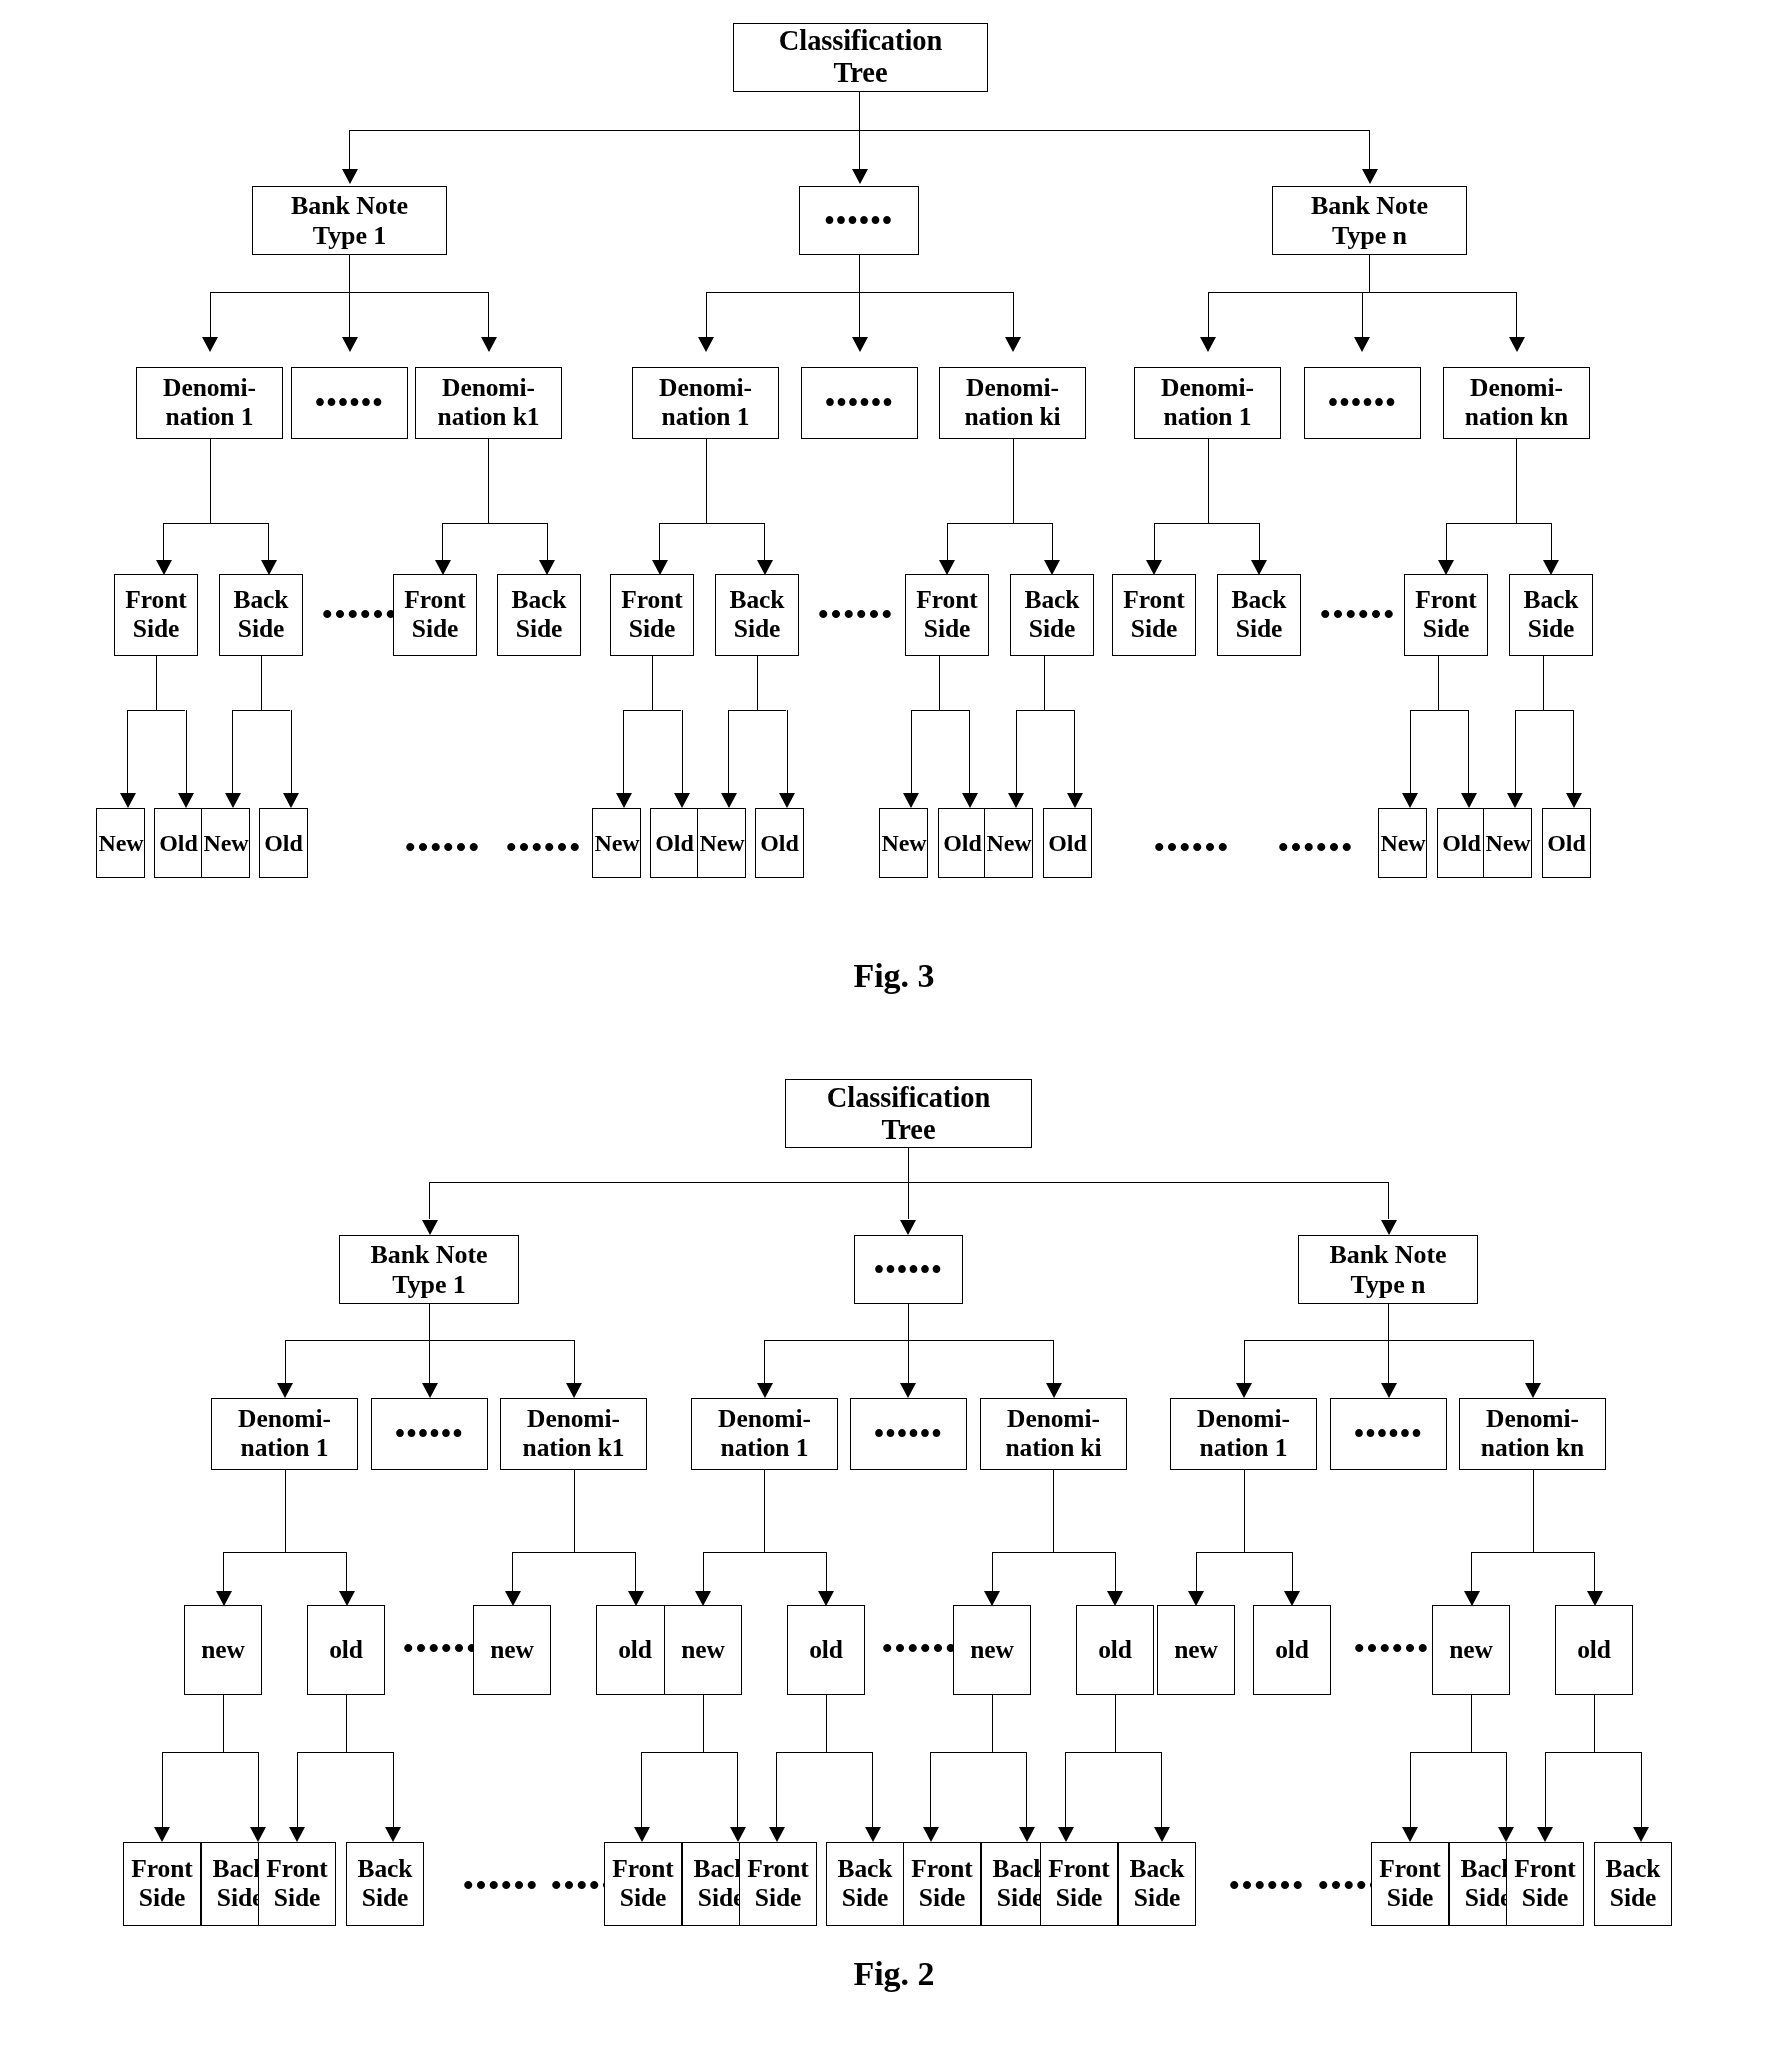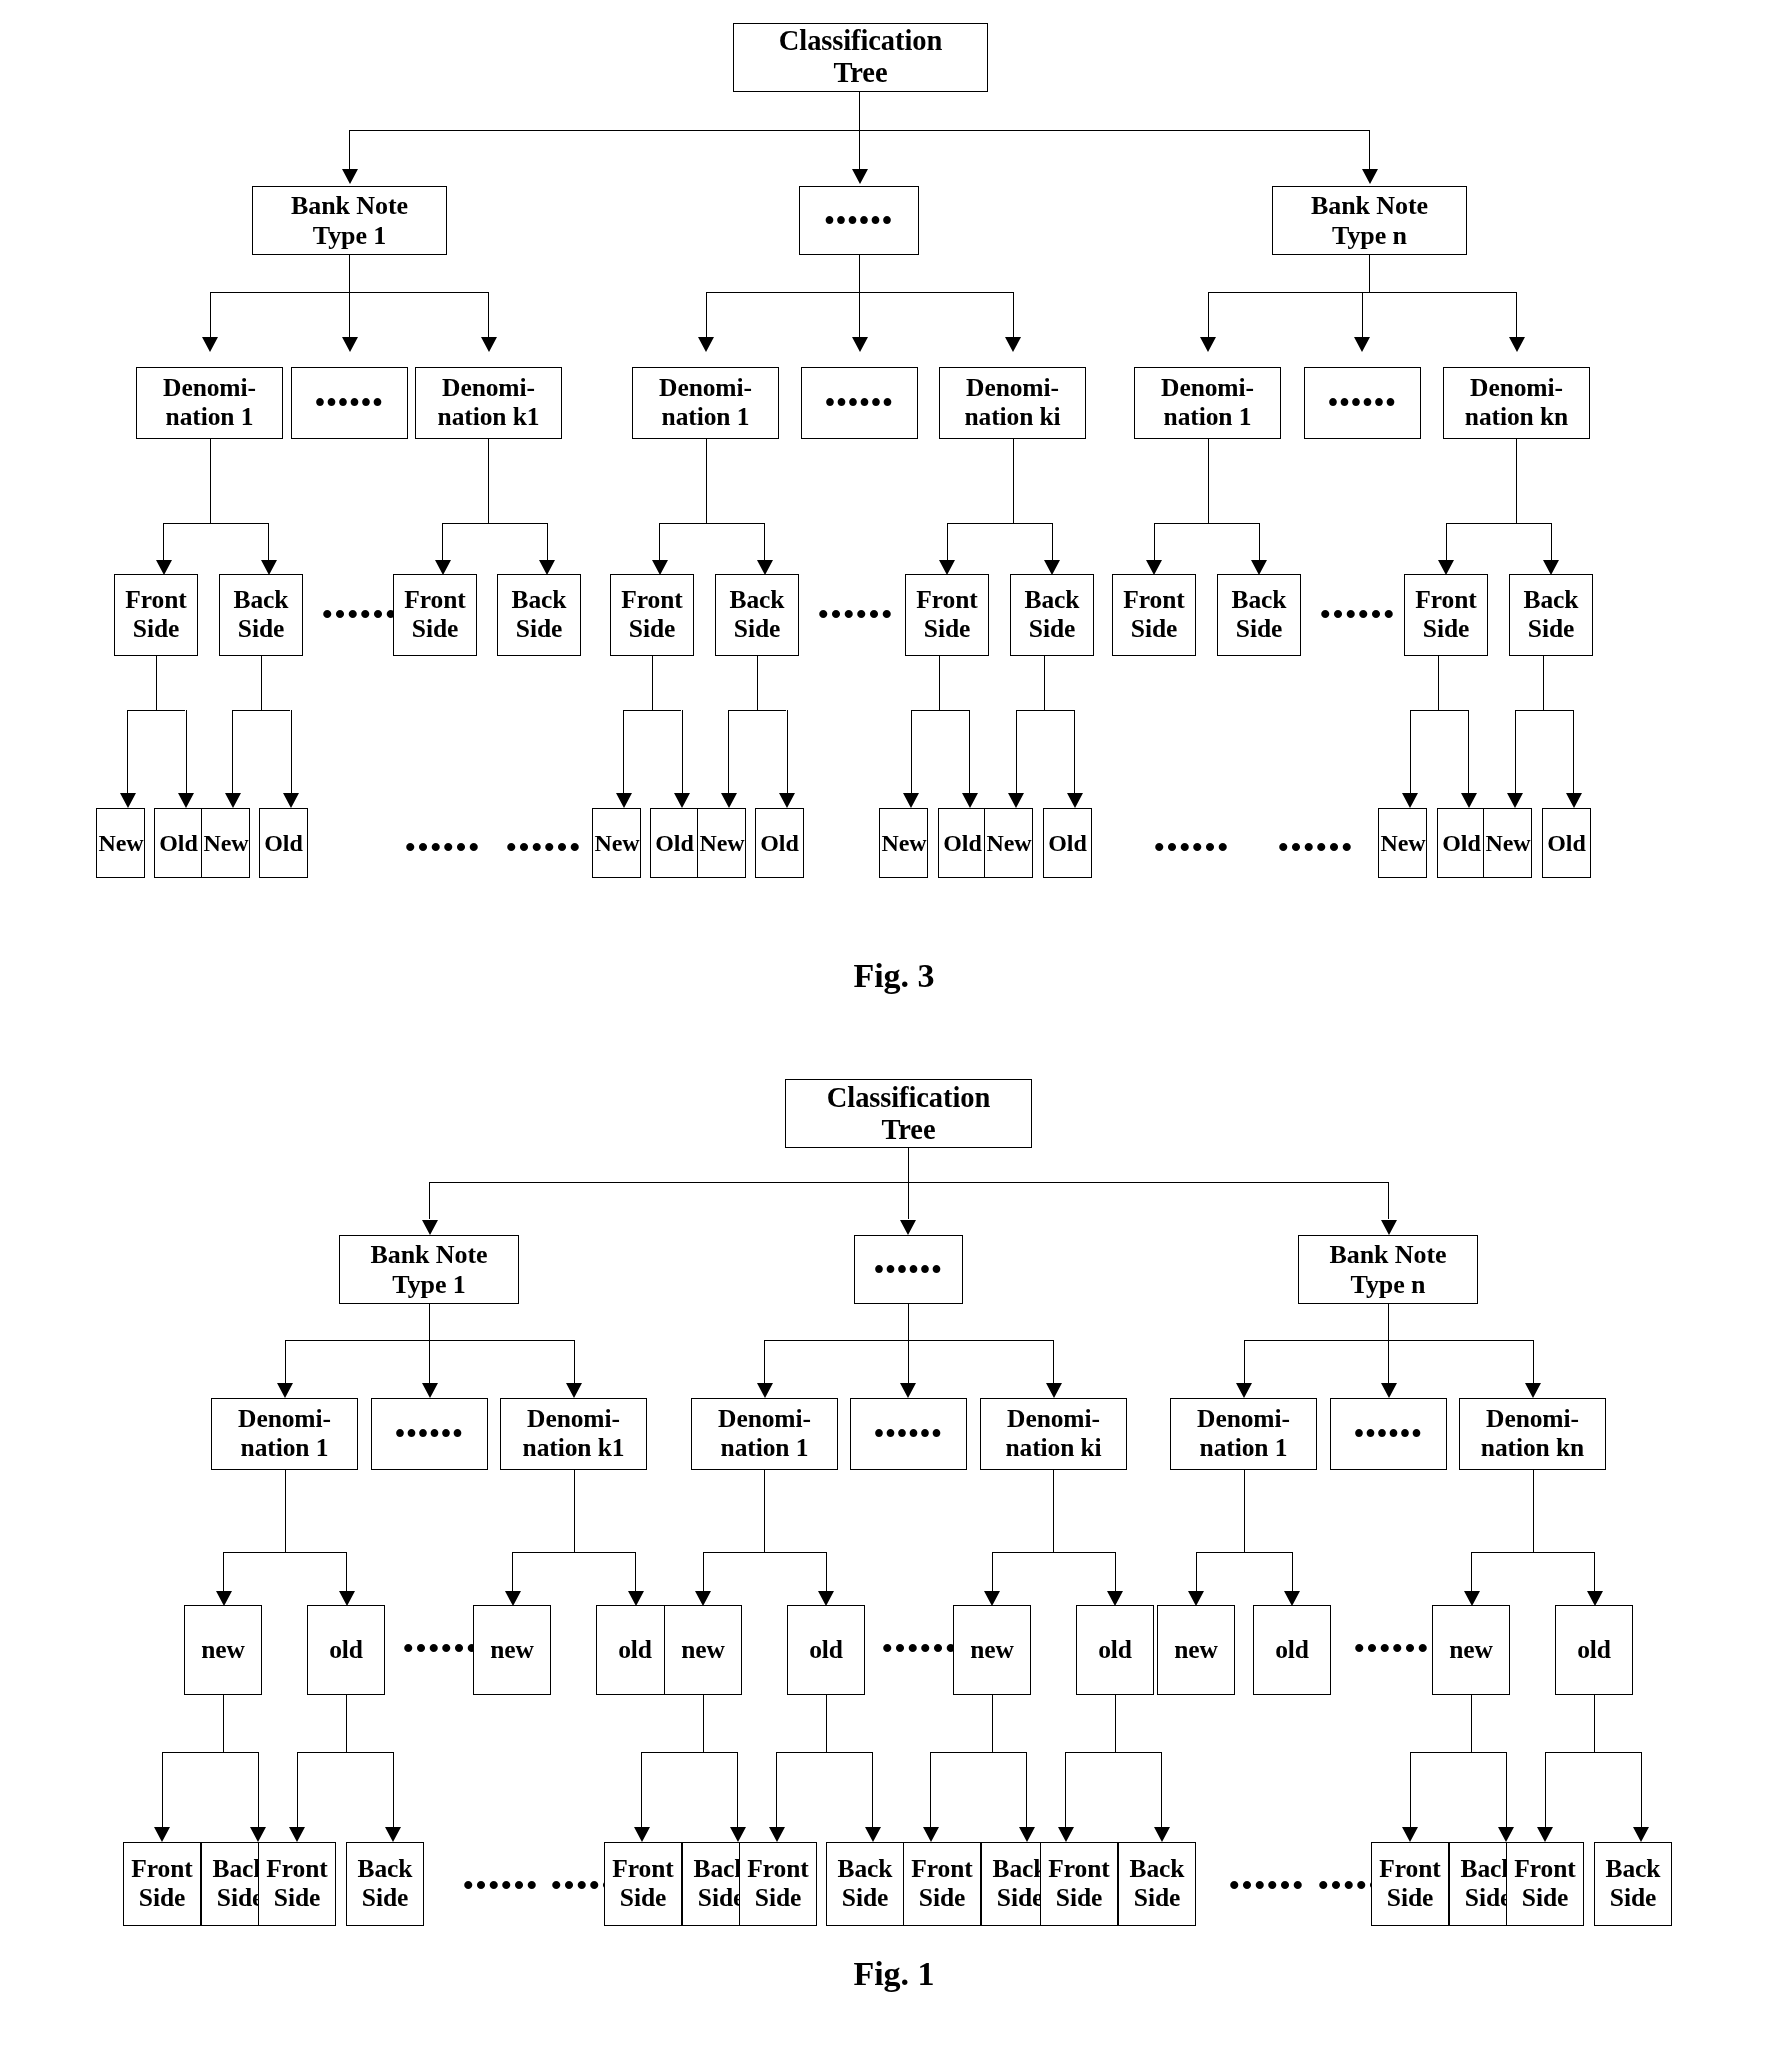--- a/index.html
+++ b/index.html
@@ -723,15 +723,15 @@
     <div class="node f-side" style="left:1506px; top:778px; width:78px; height:84px; flex-direction:column;">
       <span>Front</span>
       <span>Side</span>
     </div>
     <div class="node f-side" style="left:1594px; top:778px; width:78px; height:84px; flex-direction:column;">
       <span>Back</span>
       <span>Side</span>
     </div>
 
   </div>
-  <div class="fig-caption" style="top:891px;">Fig. 1</div>
+  <div class="fig-caption" style="top:891px;">Fig. 2</div>
 </div>
 
 
 </body></html>

